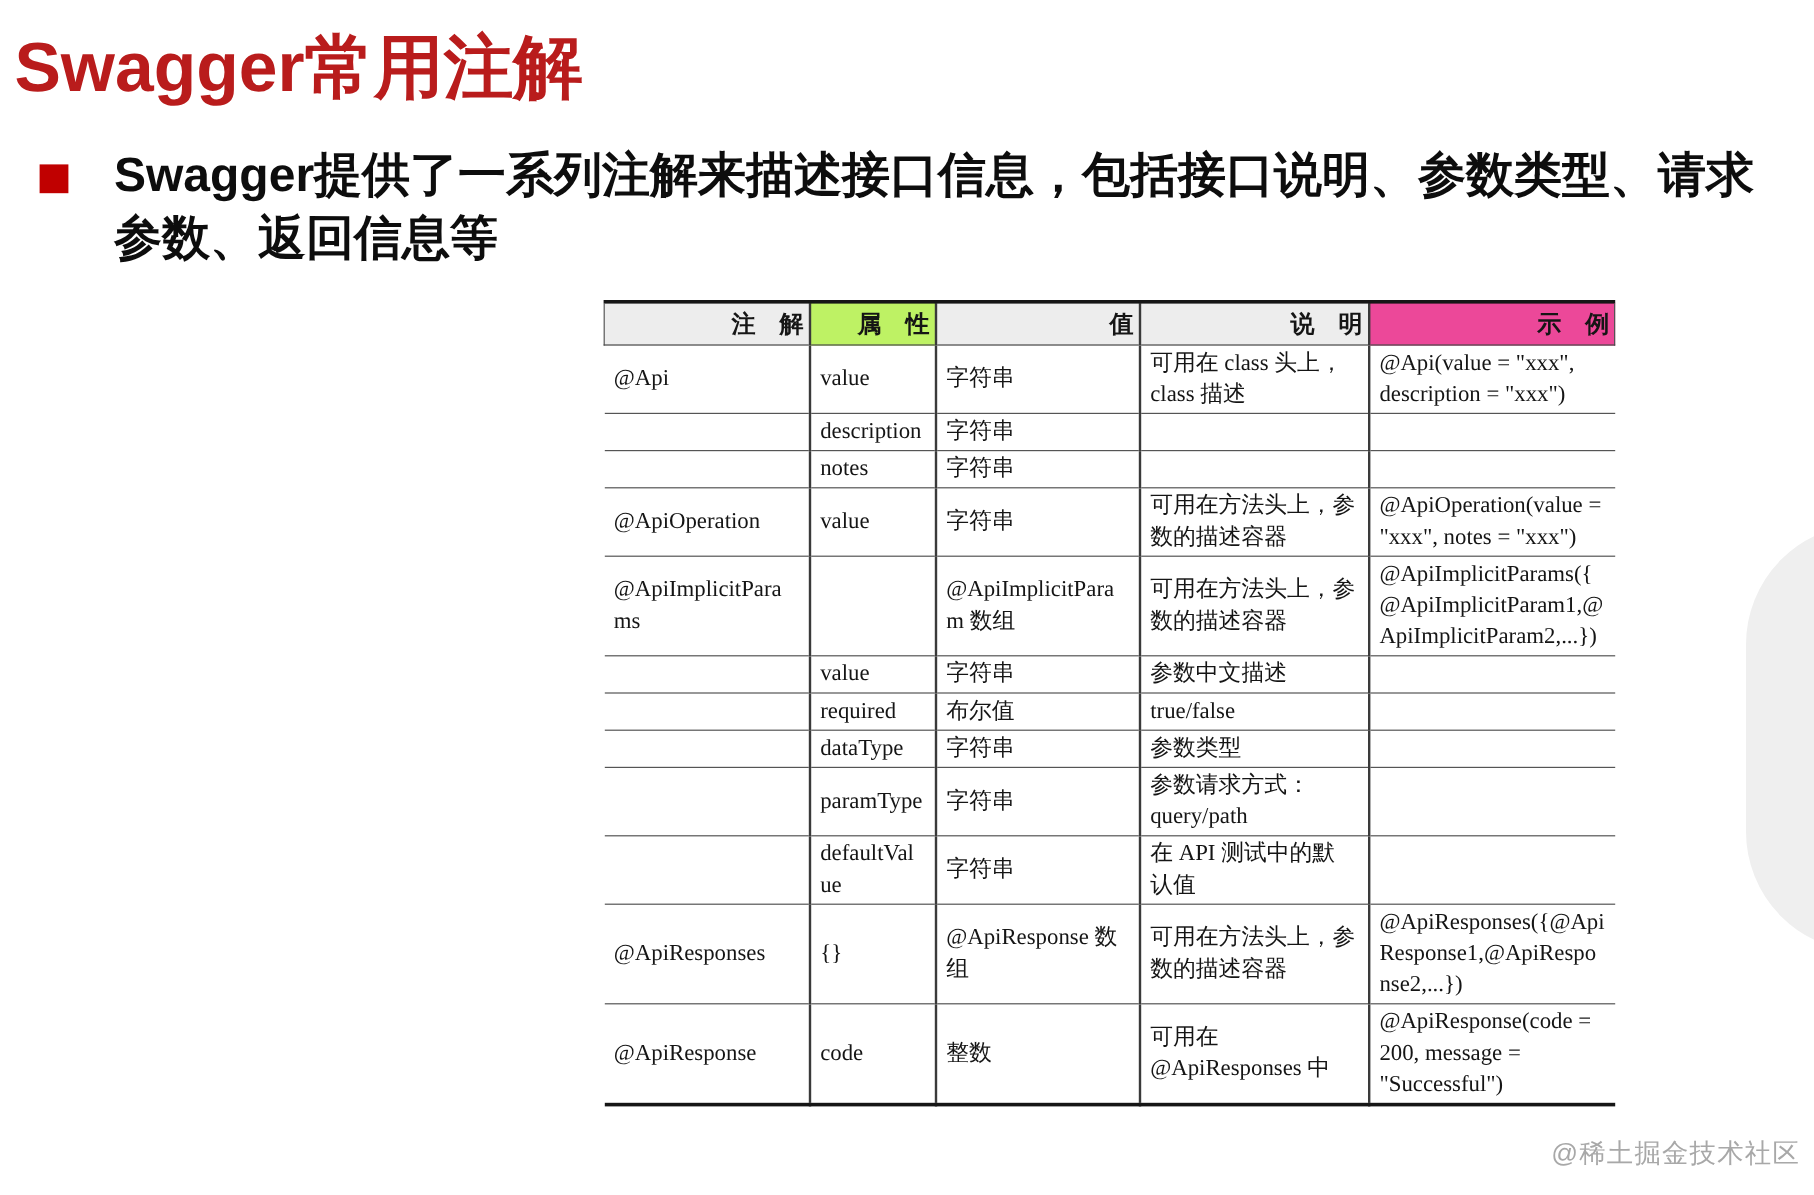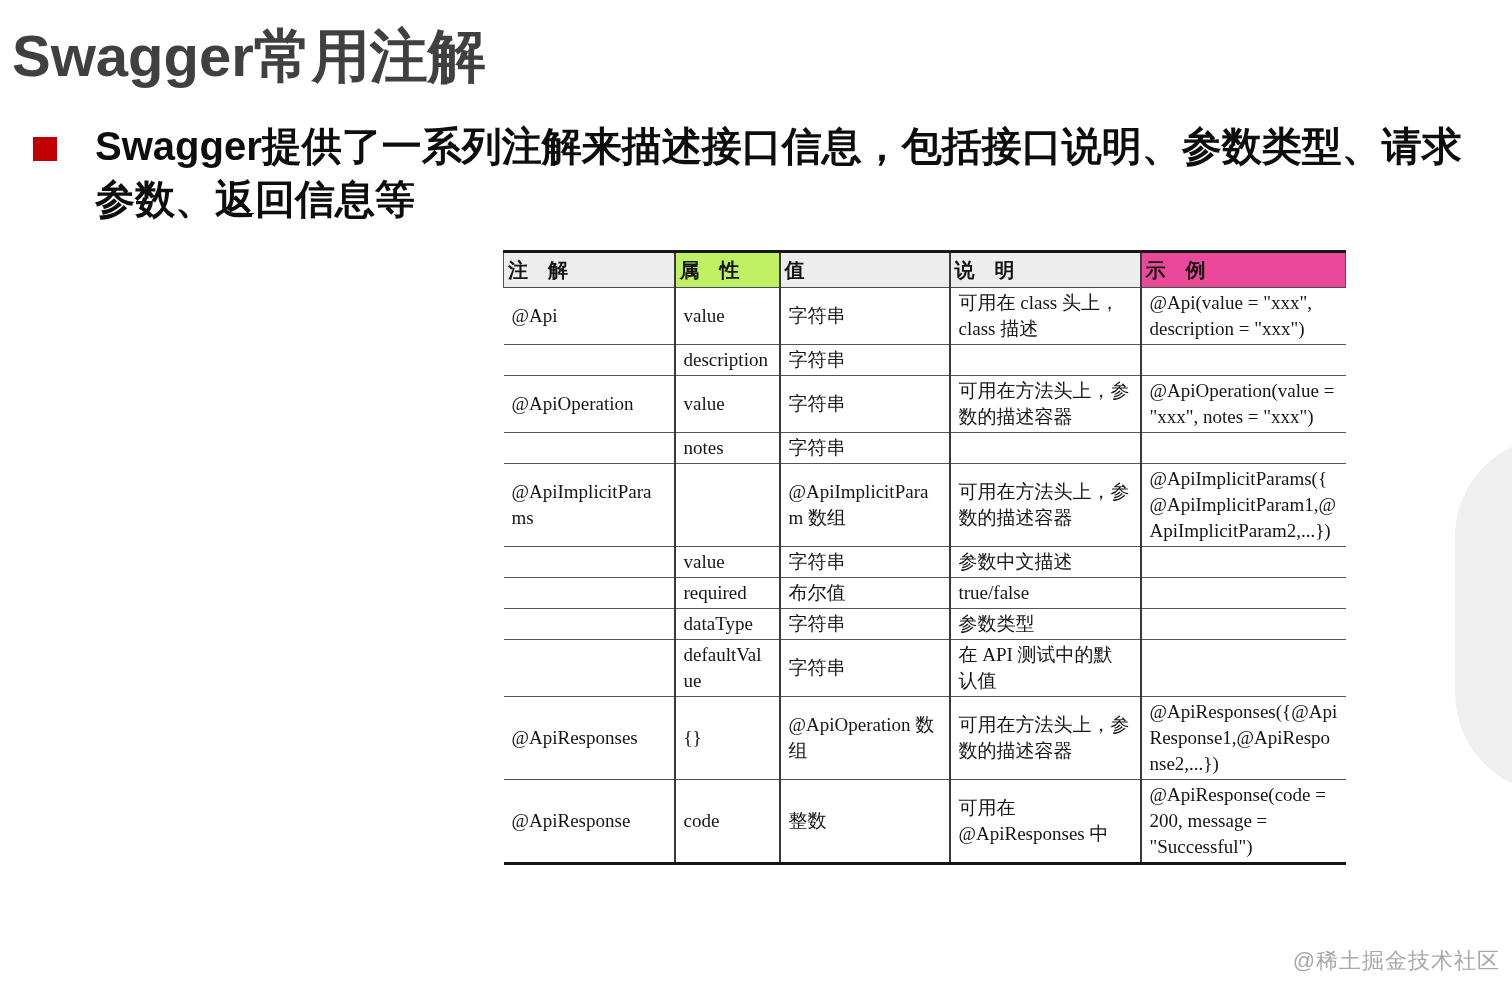--- a/index.html
+++ b/index.html
@@ -23,21 +23,21 @@
     z-index: 0;
   }
 
   .slide-title {
     position: absolute;
     left: 12px; top: 18px;
     margin: 0;
     font-size: 58px;
     font-weight: 700;
     letter-spacing: 0px;
-    color: #404040;
+    color: #b91c1c;
     z-index: 2;
   }
 
   .bullet {
     position: absolute;
     left: 33px; top: 120px;
     width: 1465px;
     z-index: 2;
   }
   .bullet-marker {
@@ -65,21 +65,21 @@
     color: #151515;
     border-top: 3px solid #161616;
     border-bottom: 3px solid #161616;
     z-index: 2;
     background: #ffffff;
   }
   .ann-table th {
     height: 30px;
     font-size: 20px;
     font-weight: 700;
-    text-align: left;
+    text-align: right;
     border-bottom: 1px solid #4a4a4a;
     padding: 2px 4px;
   }
   .ann-table thead th:first-child { border-left: 1px solid #555555; }
   .ann-table thead th:last-child  { border-right: 1px solid #555555; }
   .ann-table td {
     padding: 2px 8px;
     vertical-align: middle;
     line-height: 26px;
     border-bottom: 1px solid #555555;
@@ -137,34 +137,34 @@
         <td>可用在 class 头上，class 描述</td>
         <td>@Api(value = "xxx", description = "xxx")</td>
       </tr>
       <tr style="height: 30px;">
         <td></td>
         <td>description</td>
         <td>字符串</td>
         <td></td>
         <td></td>
       </tr>
+      <tr style="height: 28px;">
+        <td></td>
+        <td>notes</td>
+        <td>字符串</td>
+        <td></td>
+        <td></td>
+      </tr>
       <tr style="height: 54px;">
         <td>@ApiOperation</td>
         <td>value</td>
         <td>字符串</td>
         <td>可用在方法头上，参数的描述容器</td>
         <td>@ApiOperation(value = "xxx", notes = "xxx")</td>
       </tr>
-      <tr style="height: 28px;">
-        <td></td>
-        <td>notes</td>
-        <td>字符串</td>
-        <td></td>
-        <td></td>
-      </tr>
       <tr style="height: 72px;">
         <td>@ApiImplicitParams</td>
         <td></td>
         <td>@ApiImplicitParam 数组</td>
         <td>可用在方法头上，参数的描述容器</td>
         <td>@ApiImplicitParams({@ApiImplicitParam1,@ApiImplicitParam2,...})</td>
       </tr>
       <tr style="height: 26px;">
         <td></td>
         <td>value</td>
@@ -179,31 +179,38 @@
         <td>true/false</td>
         <td></td>
       </tr>
       <tr style="height: 26px;">
         <td></td>
         <td>dataType</td>
         <td>字符串</td>
         <td>参数类型</td>
         <td></td>
       </tr>
+      <tr style="height: 48px;">
+        <td></td>
+        <td>paramType</td>
+        <td>字符串</td>
+        <td>参数请求方式：query/path</td>
+        <td></td>
+      </tr>
       <tr style="height: 50px;">
         <td></td>
         <td>defaultValue</td>
         <td>字符串</td>
         <td>在 API 测试中的默认值</td>
         <td></td>
       </tr>
       <tr style="height: 72px;">
         <td>@ApiResponses</td>
         <td>{}</td>
-        <td>@ApiOperation 数组</td>
+        <td>@ApiResponse 数组</td>
         <td>可用在方法头上，参数的描述容器</td>
         <td>@ApiResponses({@ApiResponse1,@ApiResponse2,...})</td>
       </tr>
       <tr style="height: 74px;">
         <td>@ApiResponse</td>
         <td>code</td>
         <td>整数</td>
         <td>可用在@ApiResponses 中</td>
         <td>@ApiResponse(code = 200, message = "Successful")</td>
       </tr>

